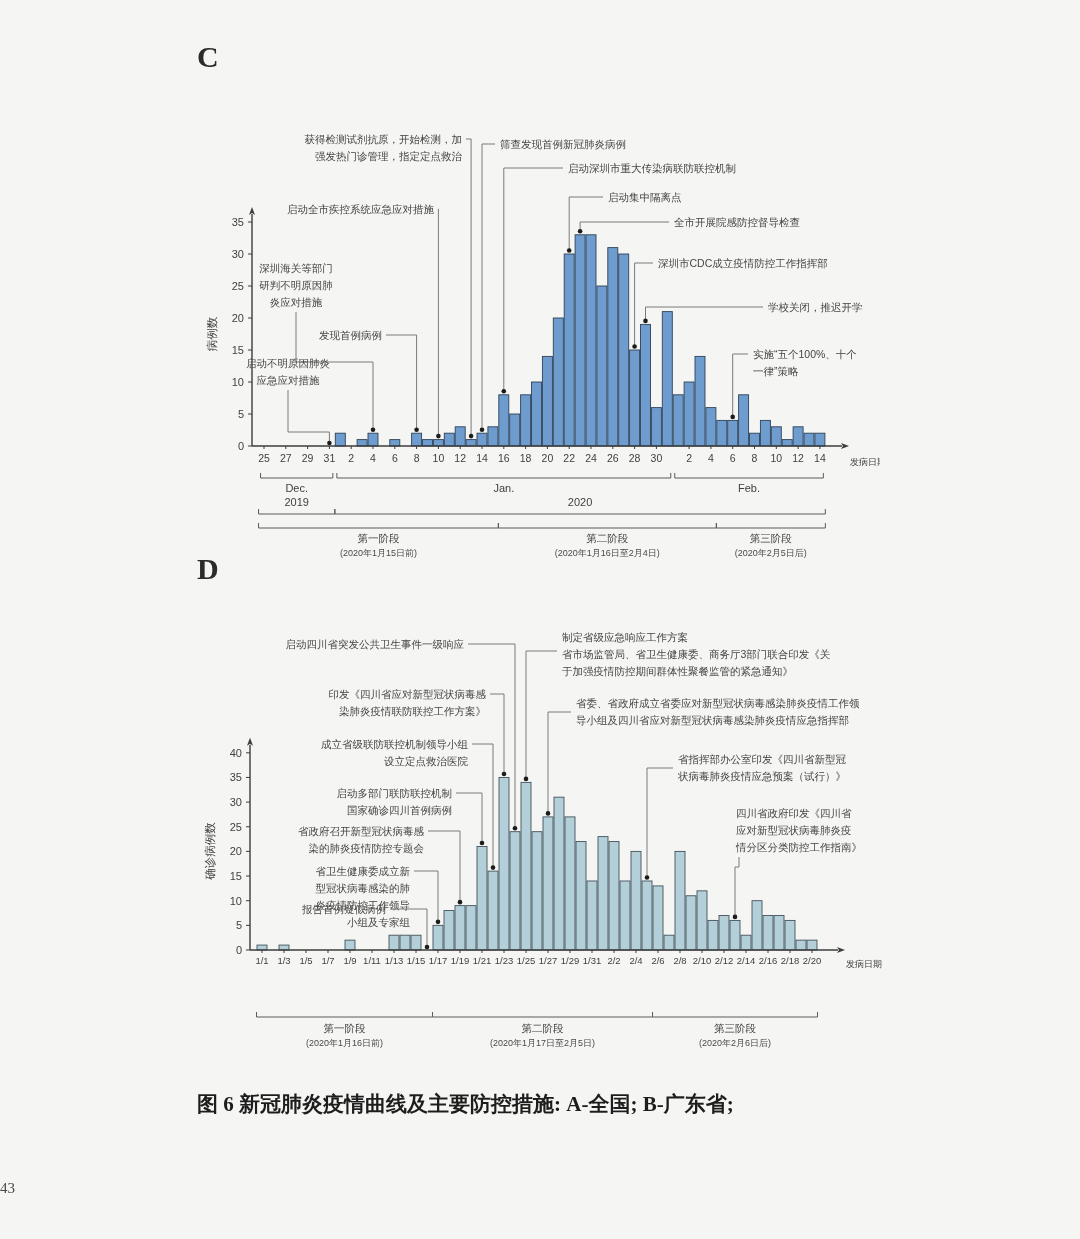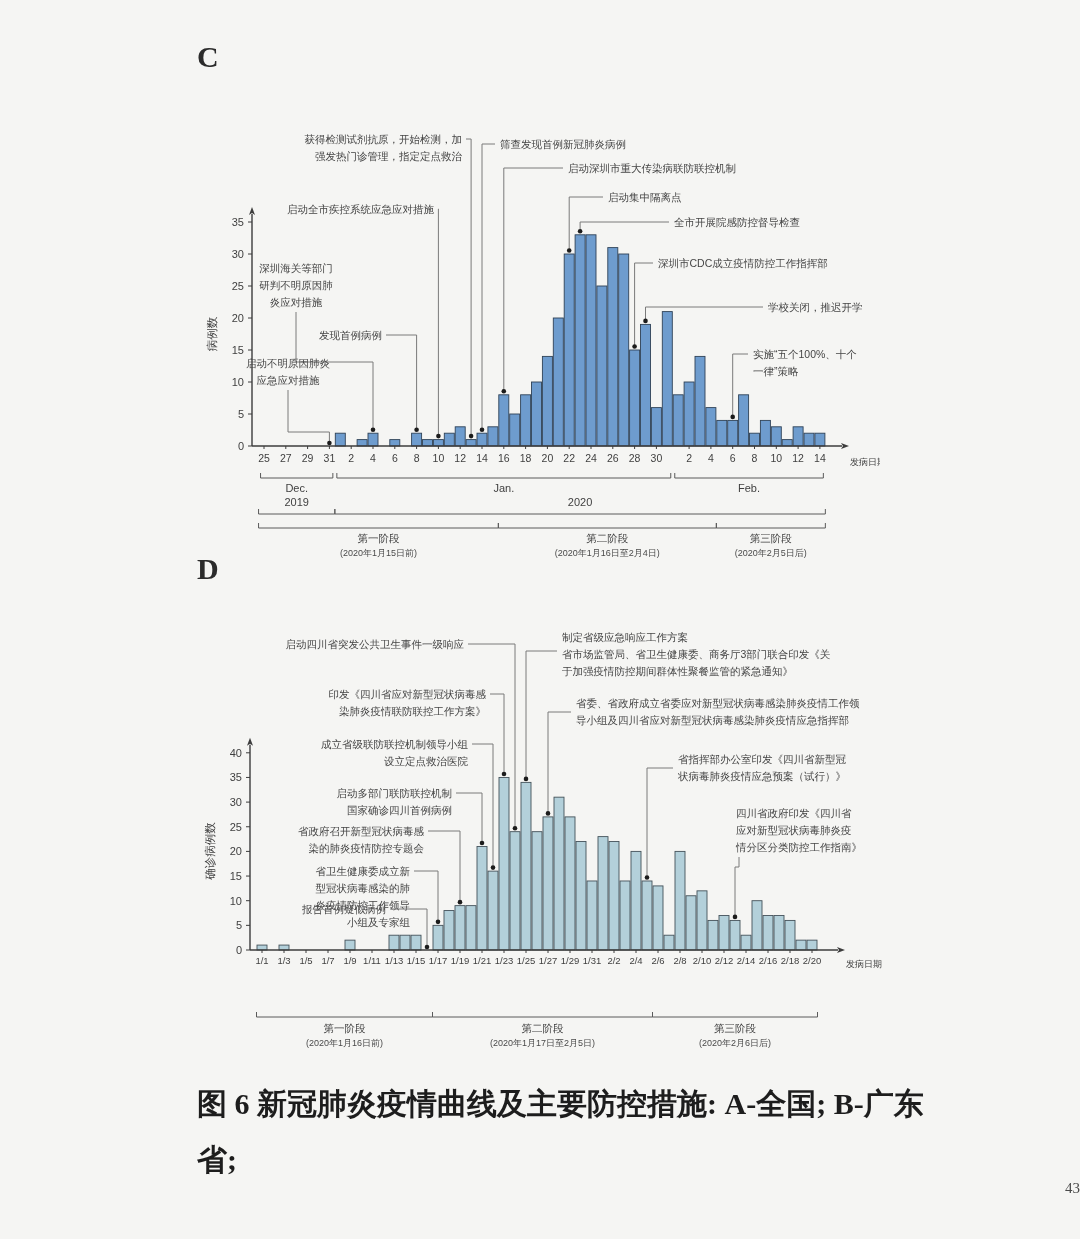--- a/index.html
+++ b/index.html
@@ -16,25 +16,25 @@
     font-size:30px;font-weight:600;color:#2b2b2b;
   }
   #panelC-letter{top:40px;}
   #panelD-letter{top:552px;}
   .chart-wrap{position:absolute;}
   #chartC{left:190px;top:115px;}
   #chartD{left:190px;top:615px;}
   .caption{
     position:absolute;left:197px;top:1076px;width:730px;
     font-family:"Liberation Serif",serif;
-    font-weight:bold;font-size:30px;line-height:56px;color:#1d1d1d;
+    font-weight:bold;font-size:21px;line-height:56px;color:#1d1d1d;
   }
   .page-number{
     position:absolute;left:0;top:1180px;width:100%;
-    text-align:right;font-family:"Liberation Serif",serif;
+    text-align:left;font-family:"Liberation Serif",serif;
     font-size:15px;color:#4a4a4a;
   }
   svg text{font-family:"Liberation Sans",sans-serif;}
 </style>
 </head>
 <body>
 
 <div class="panel-letter" id="panelC-letter">C</div>
 <div class="chart-wrap" id="chartC"><svg width="690" height="470" viewBox="0 0 690 470">
       <rect x="145.3" y="318.2" width="10" height="12.800000000000011" fill="#6e9cce" stroke="#2f4257" stroke-width="0.9"></rect>

